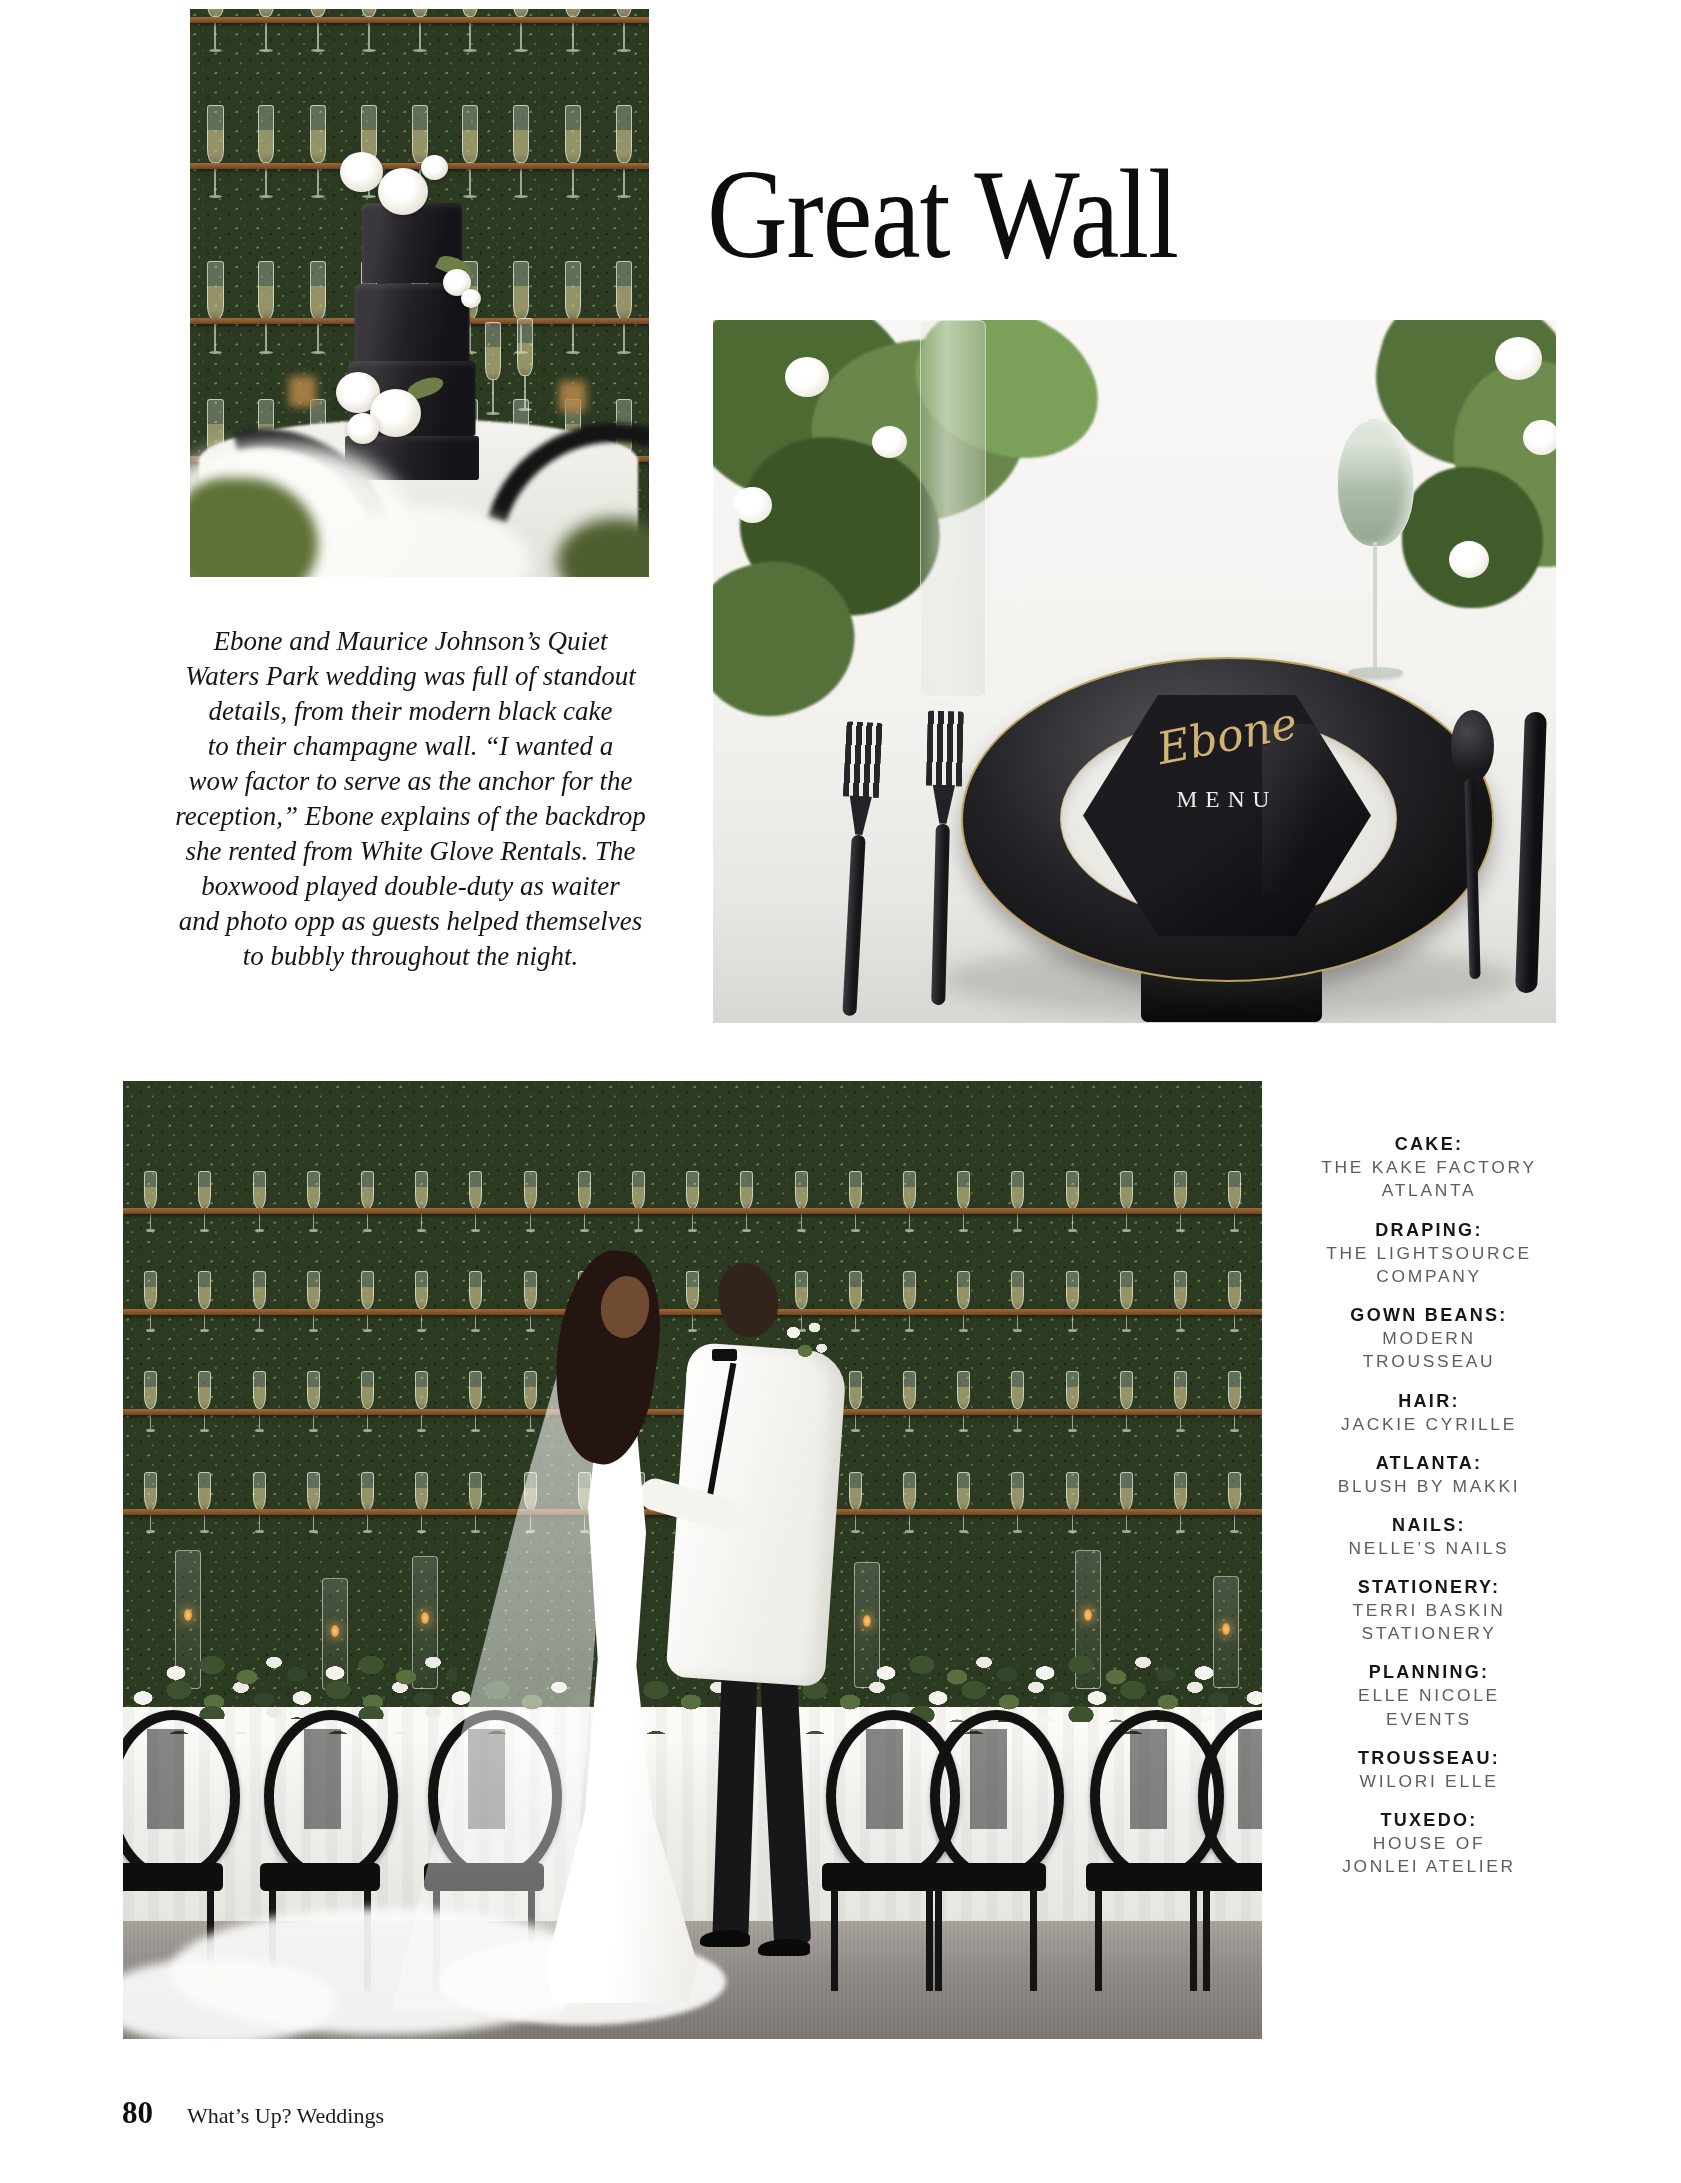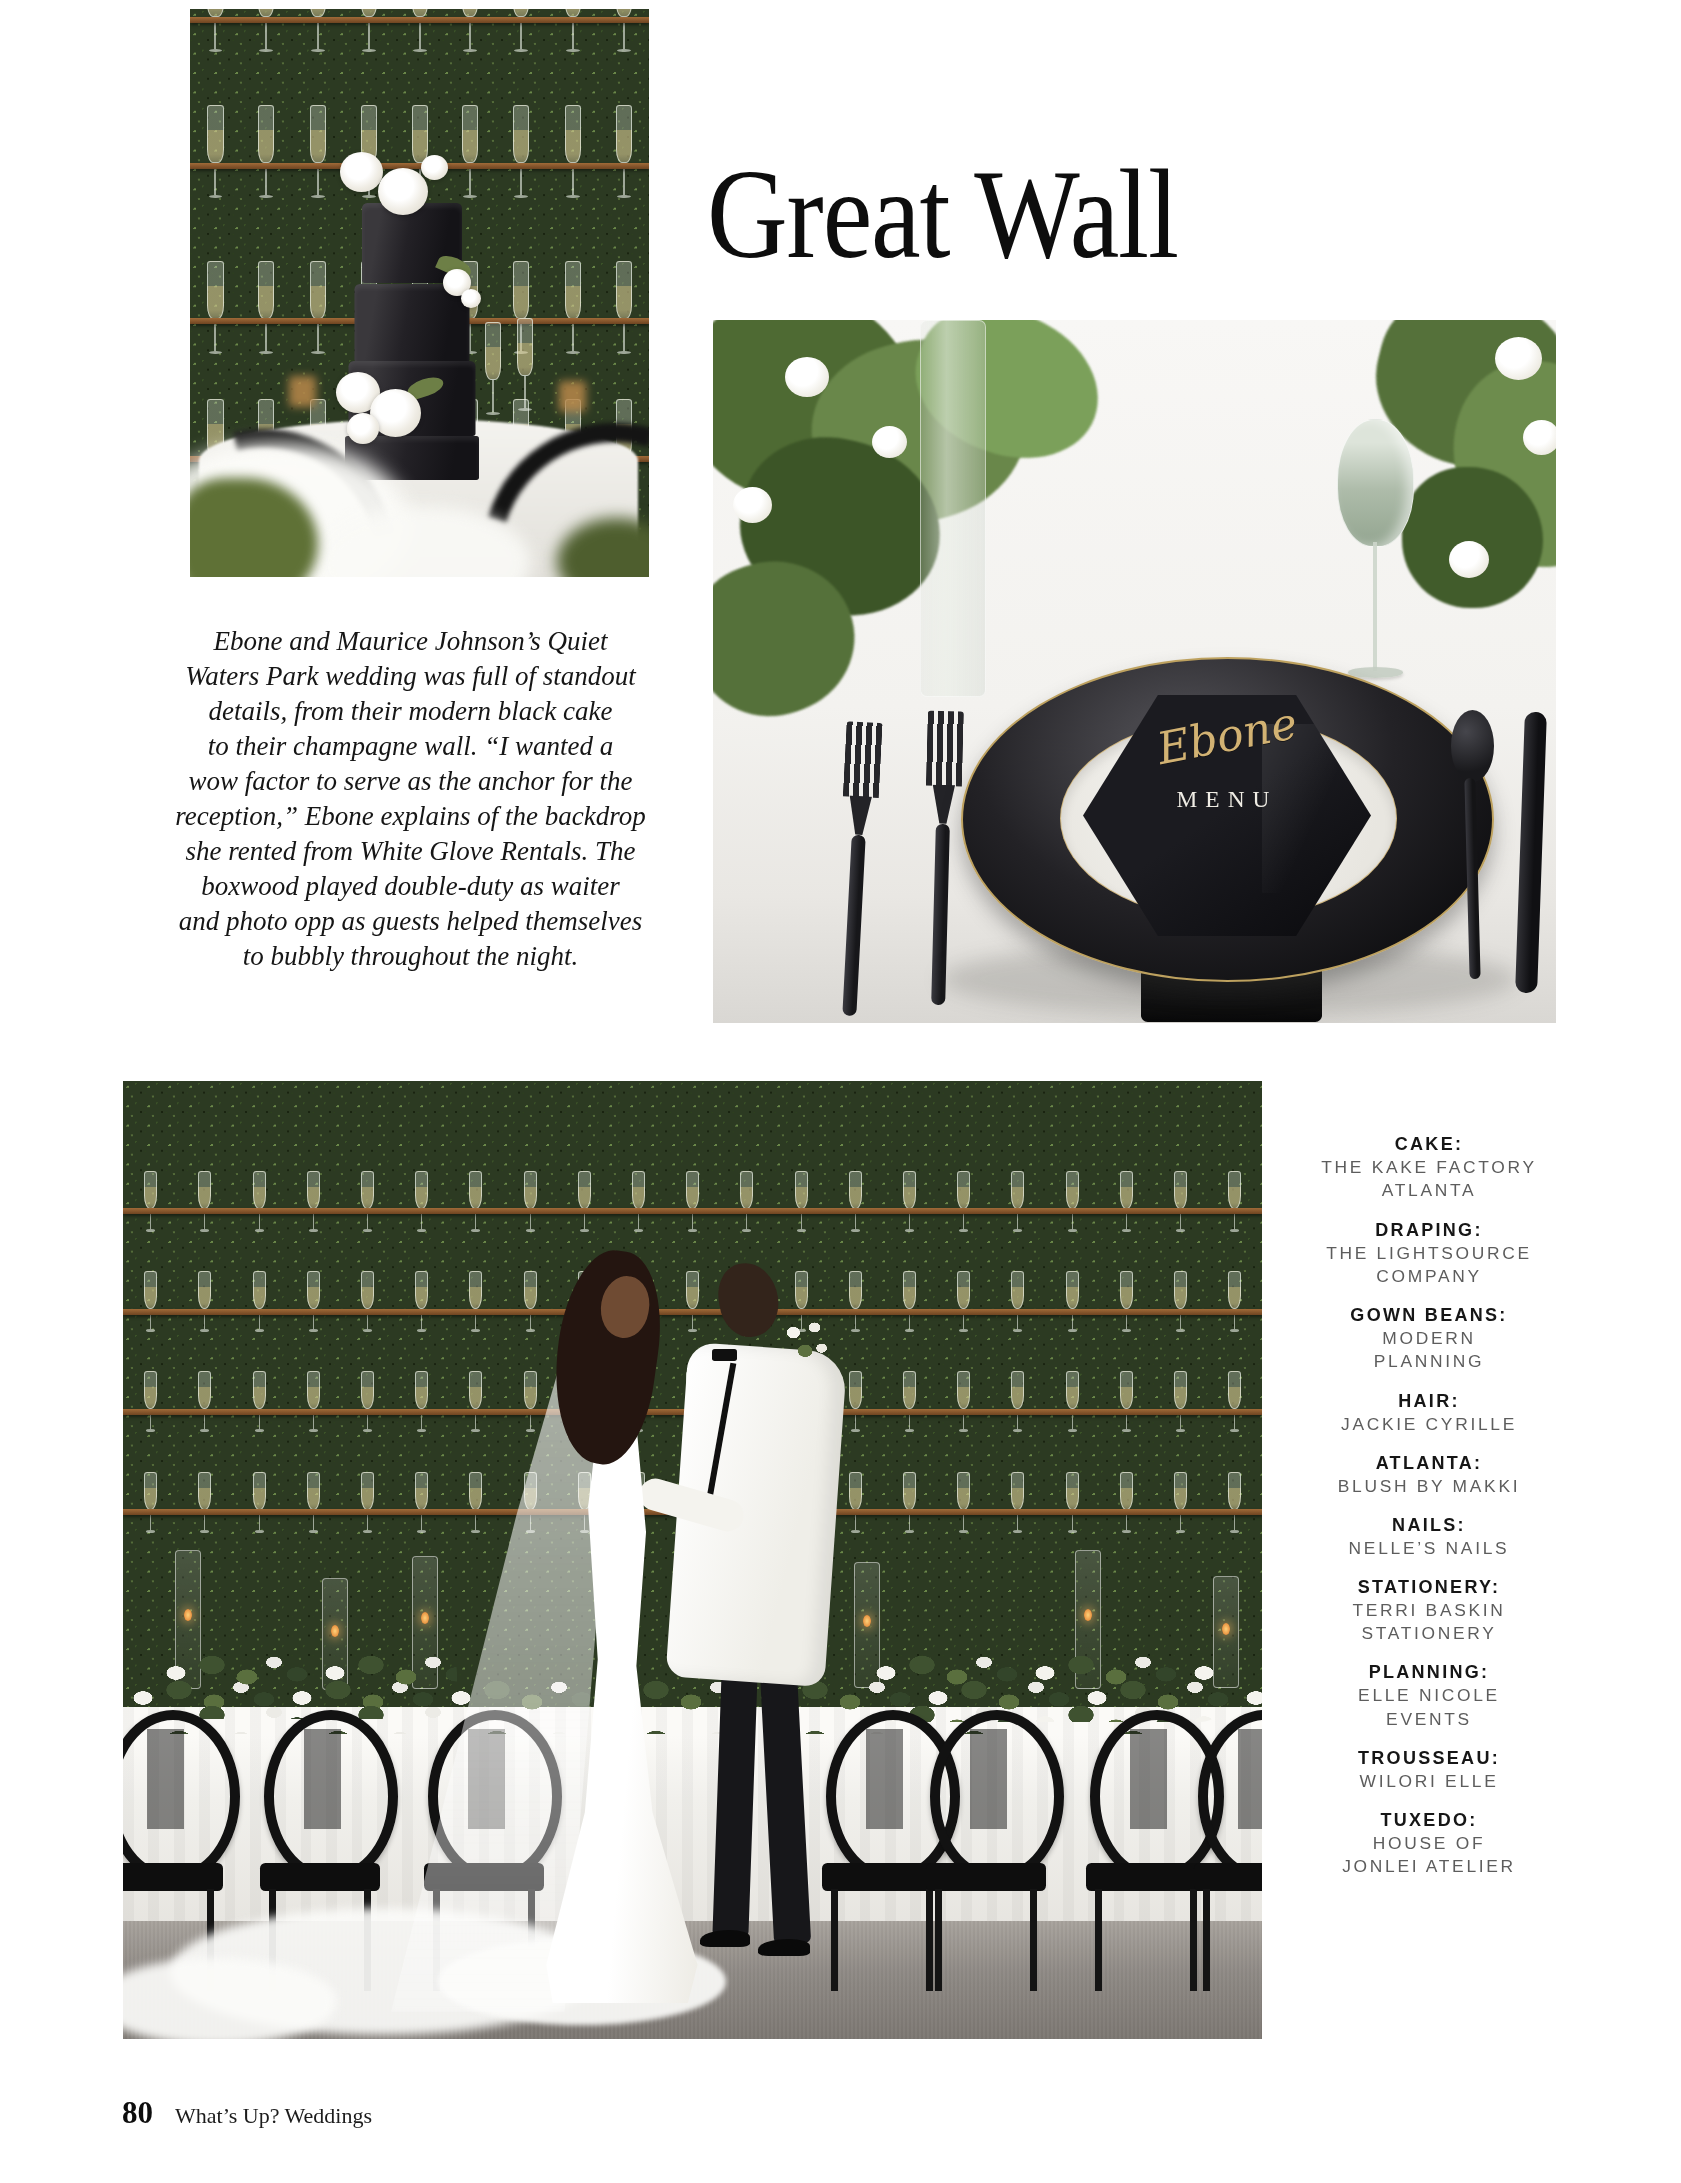--- a/index.html
+++ b/index.html
@@ -158,21 +158,21 @@
   .bout{position:absolute;z-index:12;}
 
   
   #credits{position:absolute;left:1295px;top:1132px;width:268px;text-align:center;
     font-family:"Liberation Sans",sans-serif;}
   .credit-group{margin-bottom:14.7px;}
   .credit-label{font-size:18px;font-weight:bold;letter-spacing:2.3px;line-height:24px;color:#161616;}
   .credit-line{font-size:17.4px;letter-spacing:2.7px;line-height:23.4px;color:var(--credit-gray);}
 
   
-  #footer{position:absolute;left:122px;top:2095px;display:flex;align-items:baseline;gap:22px;}
+  #footer{position:absolute;left:122px;top:2095px;display:flex;align-items:baseline;gap:34px;}
   #page-number{font-family:"Liberation Serif",serif;font-weight:bold;font-size:31px;color:#0d0d0d;}
   #magazine-name{font-family:"Liberation Serif",serif;font-size:22px;color:#1c1c1c;}
 </style>
 </head>
 <body>
 
 <div id="page">
 
   <section class="photo greens" id="cake-photo">
     <div id="cake-wall" class="abs" style="inset:0;">
@@ -1003,21 +1003,21 @@
         <div class="credit-line">ATLANTA</div>
       </div>
       <div class="credit-group">
         <div class="credit-label">DRAPING:</div>
         <div class="credit-line">THE LIGHTSOURCE</div>
         <div class="credit-line">COMPANY</div>
       </div>
       <div class="credit-group">
         <div class="credit-label">GOWN BEANS:</div>
         <div class="credit-line">MODERN</div>
-        <div class="credit-line">PLANNING</div>
+        <div class="credit-line">TROUSSEAU</div>
       </div>
       <div class="credit-group">
         <div class="credit-label">HAIR:</div>
         <div class="credit-line">JACKIE CYRILLE</div>
       </div>
       <div class="credit-group">
         <div class="credit-label">ATLANTA:</div>
         <div class="credit-line">BLUSH BY MAKKI</div>
       </div>
       <div class="credit-group">

